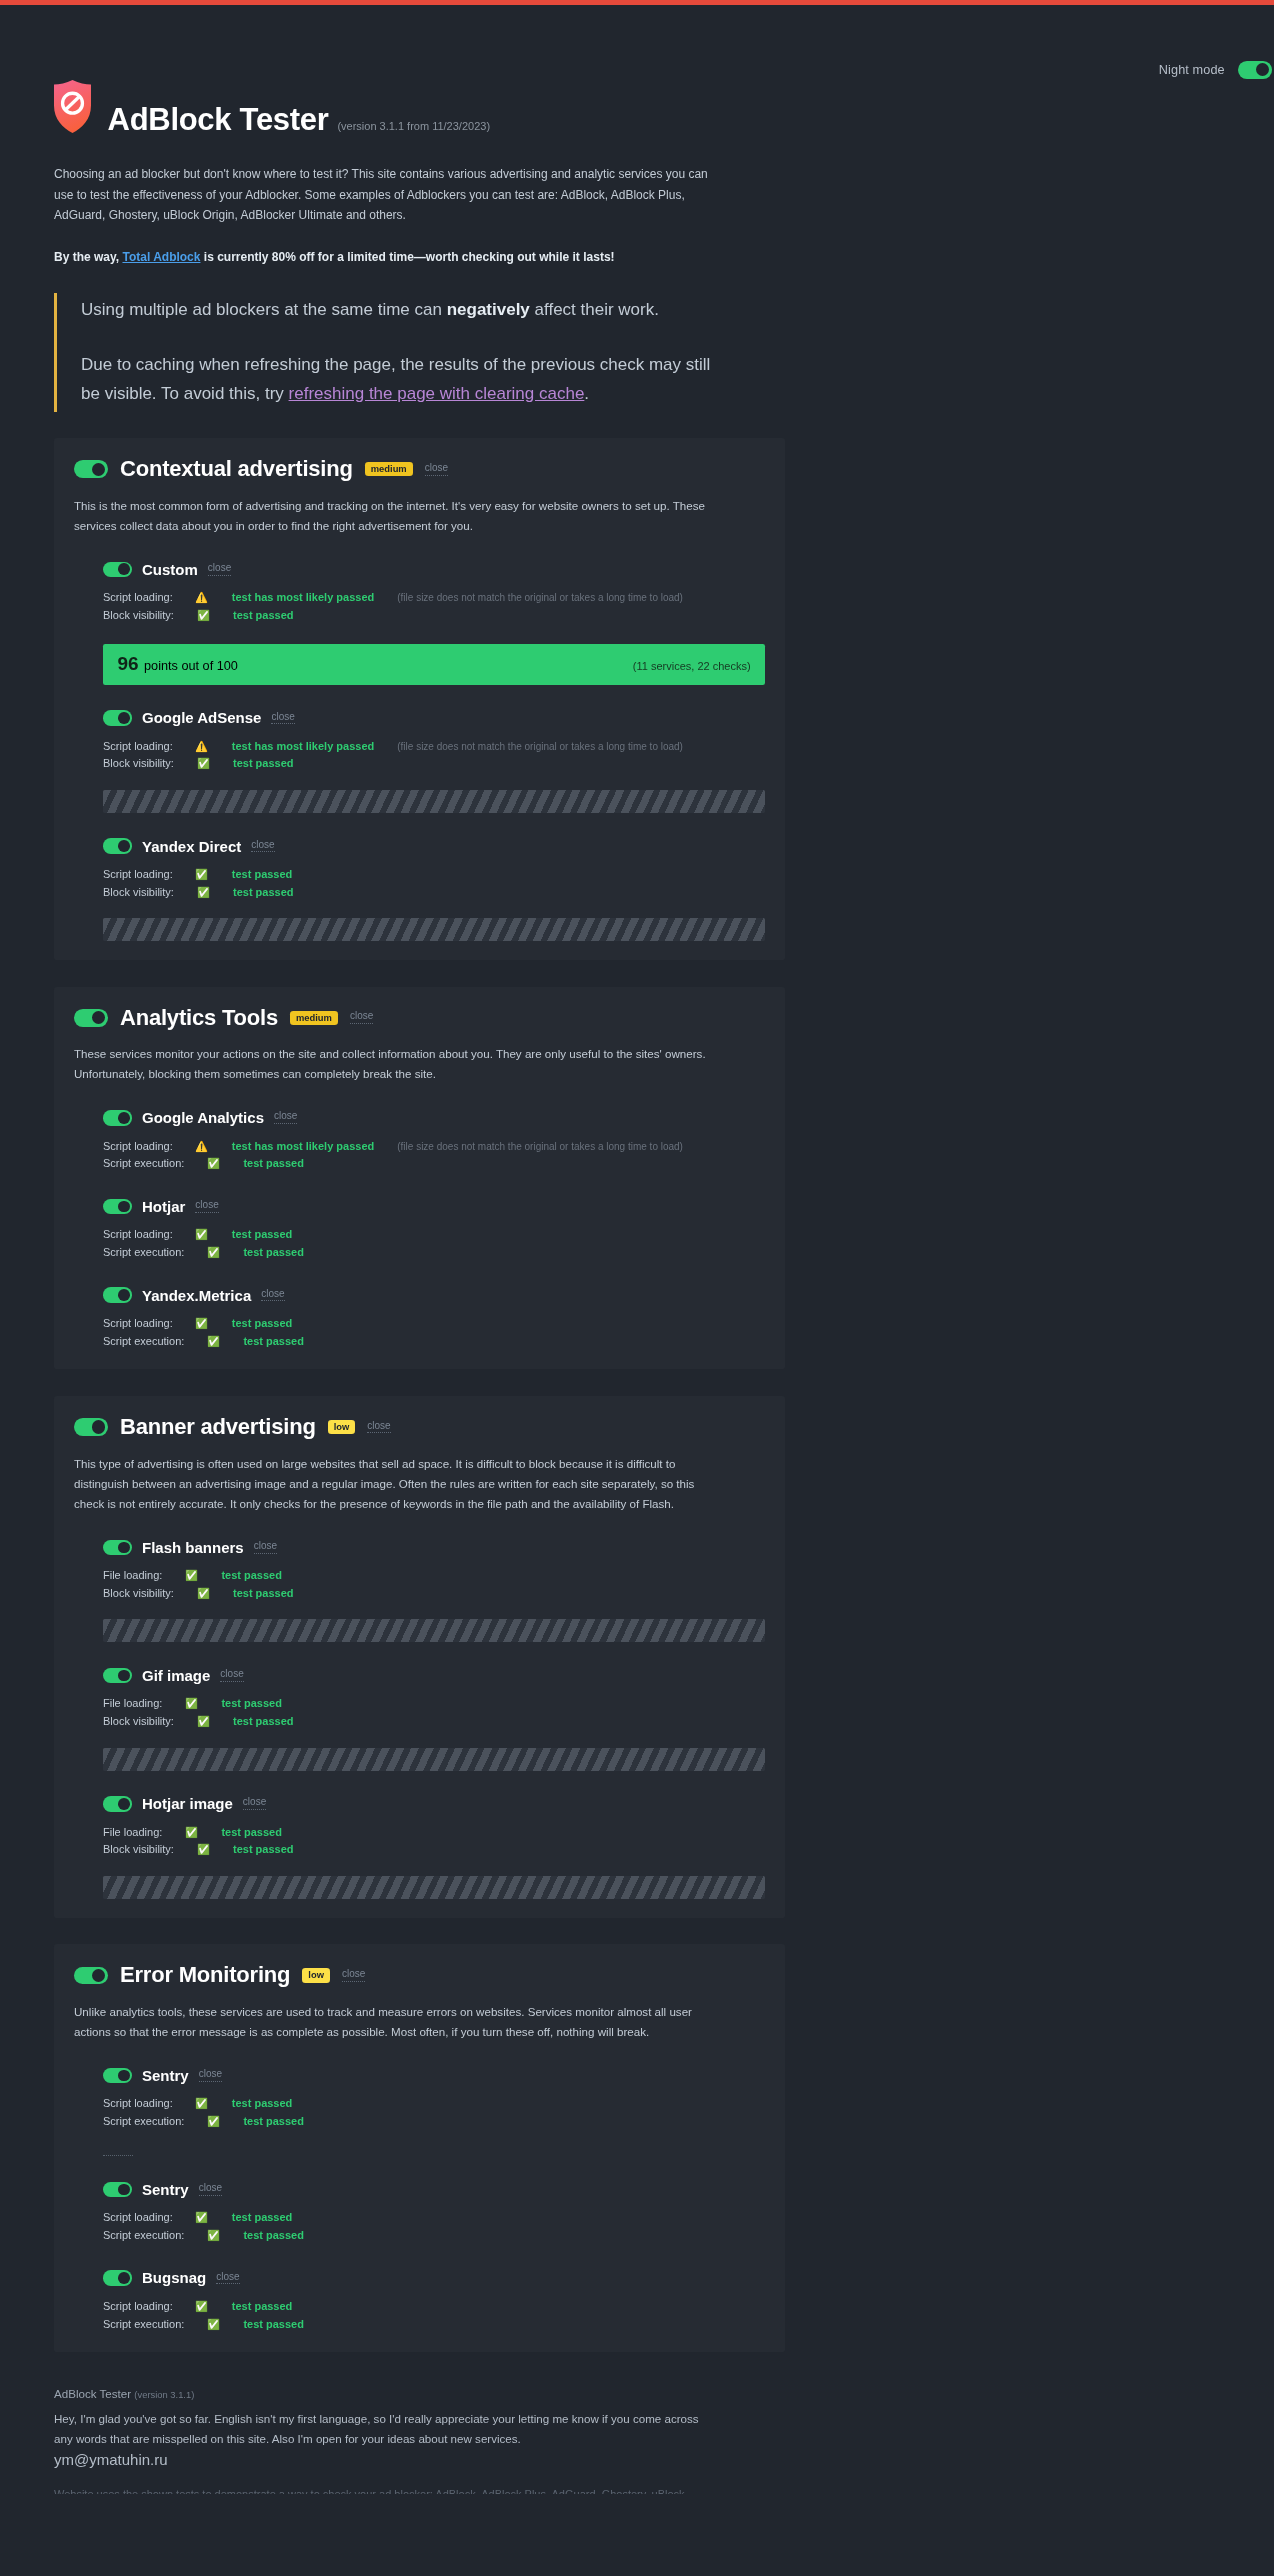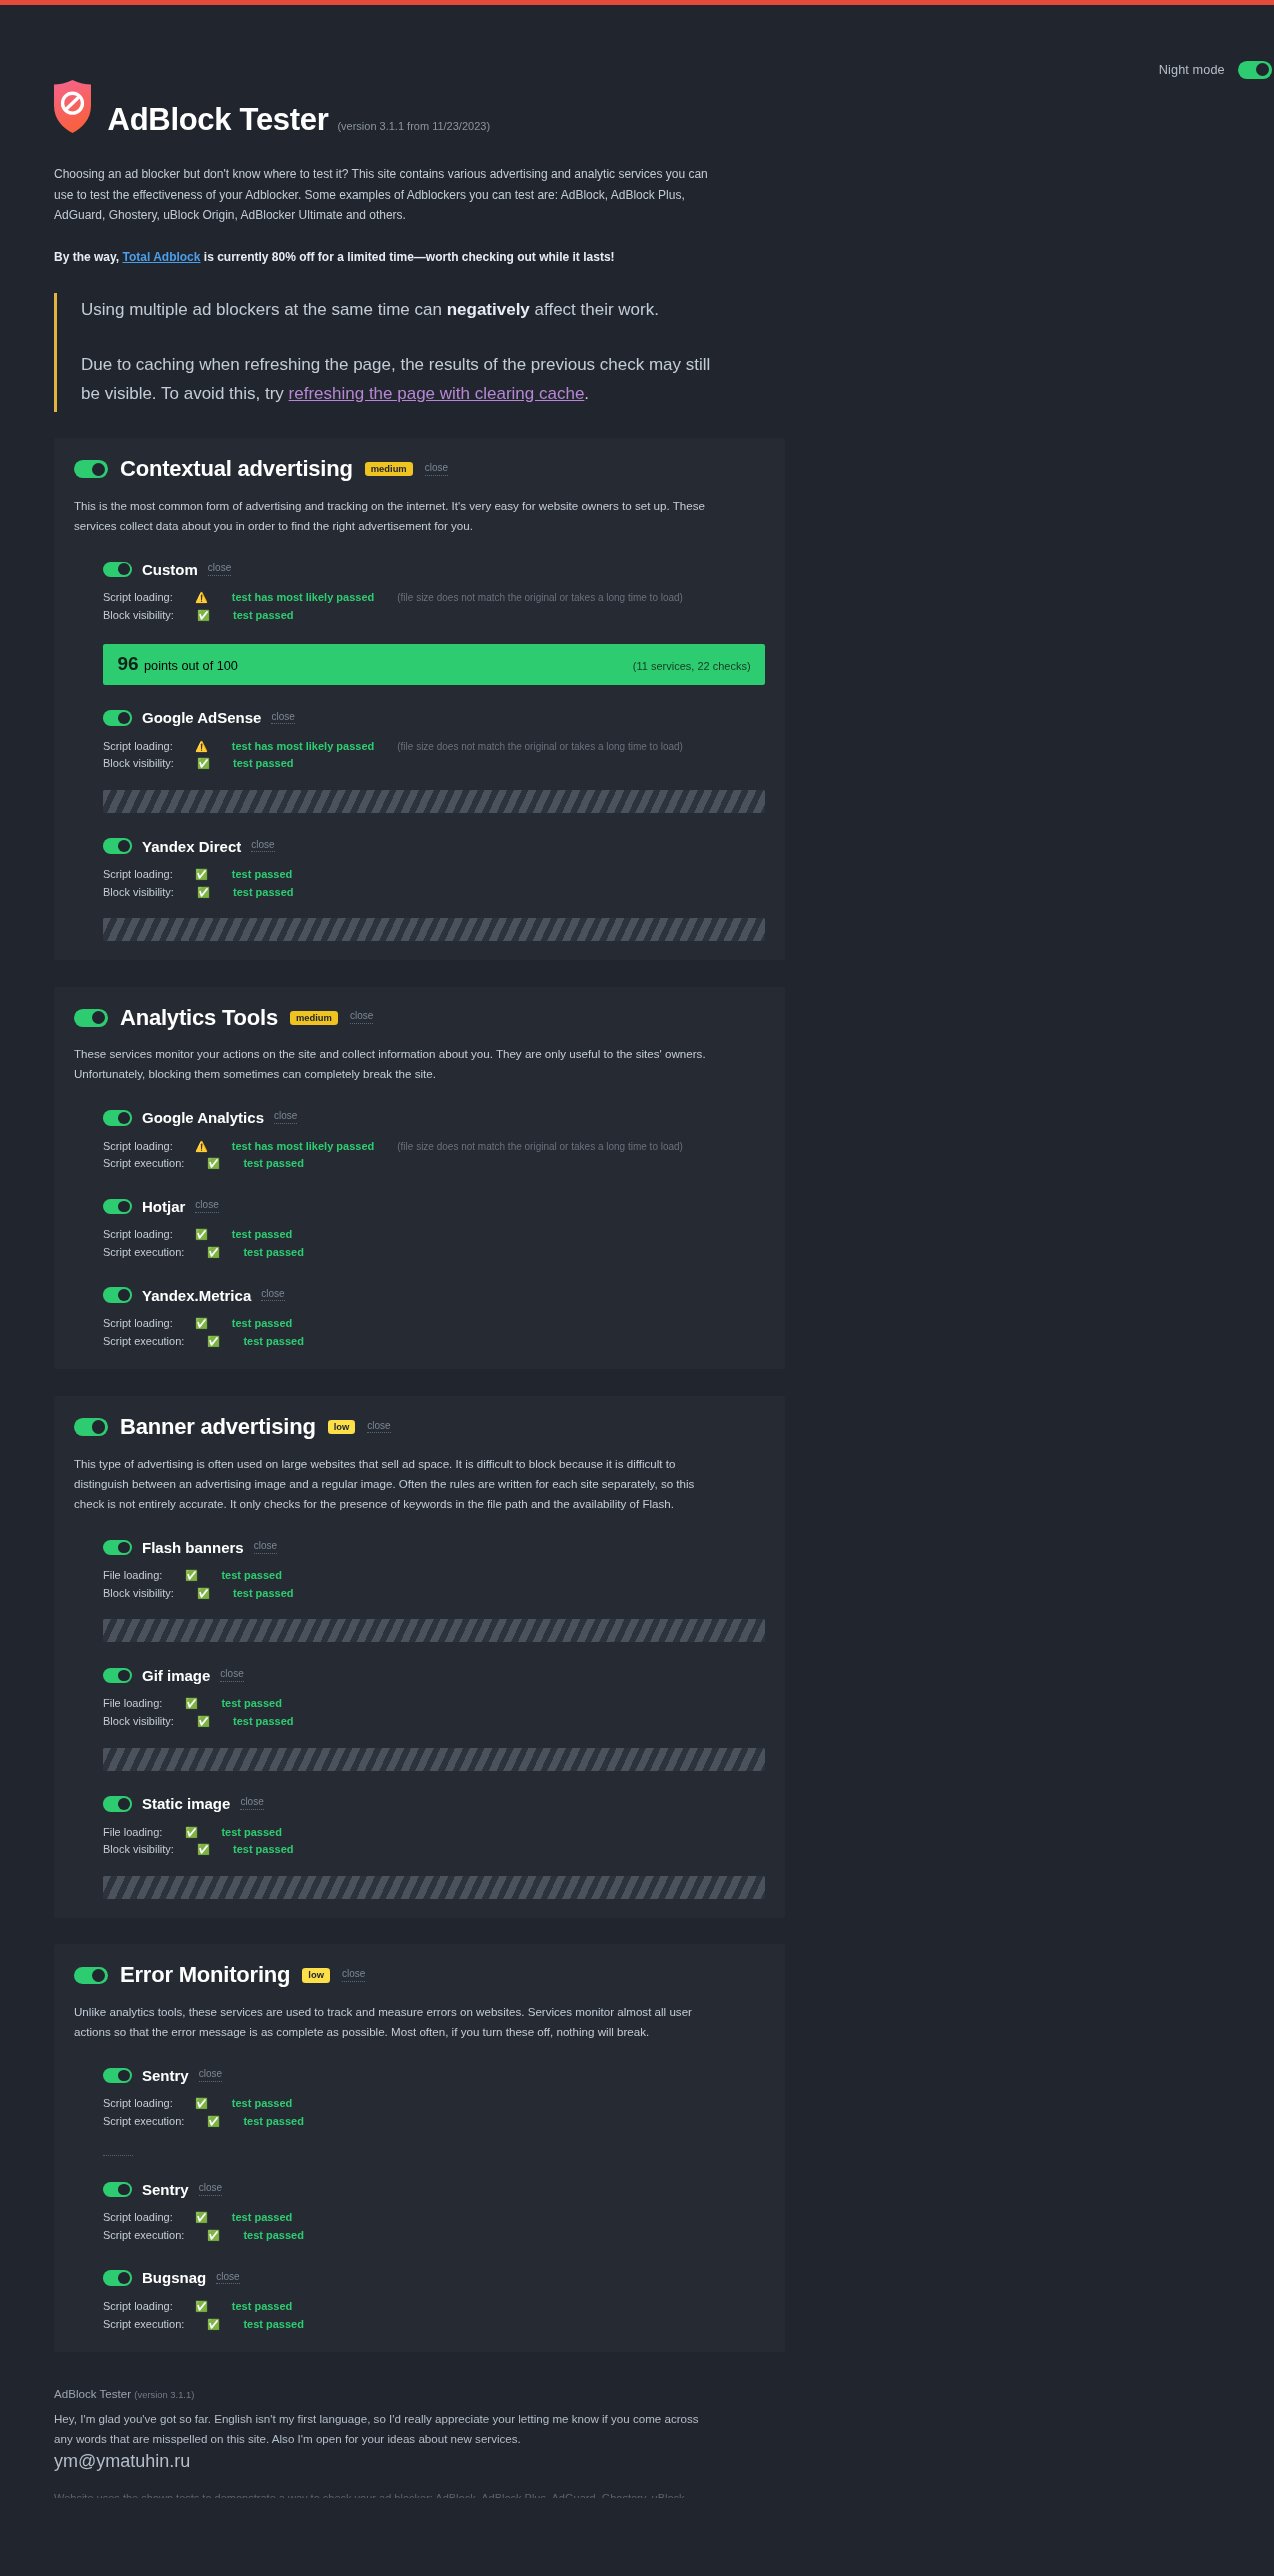--- a/index.html
+++ b/index.html
@@ -268,21 +268,21 @@
     color: #9aa4b0;
   }
   .footer-title .fv { font-size: 9.4px; color: #717b88; }
   .footer-text {
     margin-top: 8.9px;
     font-size: 11.6px;
     line-height: 1.72;
     color: #b4bdc8;
     max-width: 659px;
   }
-  .footer-mail { margin-top: 2.2px; font-size: 18px; color: #b4bdc8; }
+  .footer-mail { margin-top: 2.2px; font-size: 15px; color: #b4bdc8; }
   .footer-clip {
     margin-top: 19px;
     font-size: 11px;
     color: #5a636f;
     height: 6.6px;
     overflow: hidden;
     line-height: 1.4;
   }
 </style>
 </head>
@@ -541,21 +541,21 @@
               <span class="result">test passed</span>
             </div>
           </div>
           <div class="ad-slot"></div>
         </div>
         <div class="service">
           <div class="service-head">
             <span class="toggle sm">
               <span class="knob"></span>
             </span>
-            <span class="service-name">Static image</span>
+            <span class="service-name">Hotjar image</span>
             <span class="close-link">close</span>
           </div>
           <div class="service-rows">
             <div class="check-row">
               <span class="check-label">File loading:</span>
               <span class="emo">✅</span>
               <span class="result">test passed</span>
             </div>
             <div class="check-row">
               <span class="check-label">Block visibility:</span>

